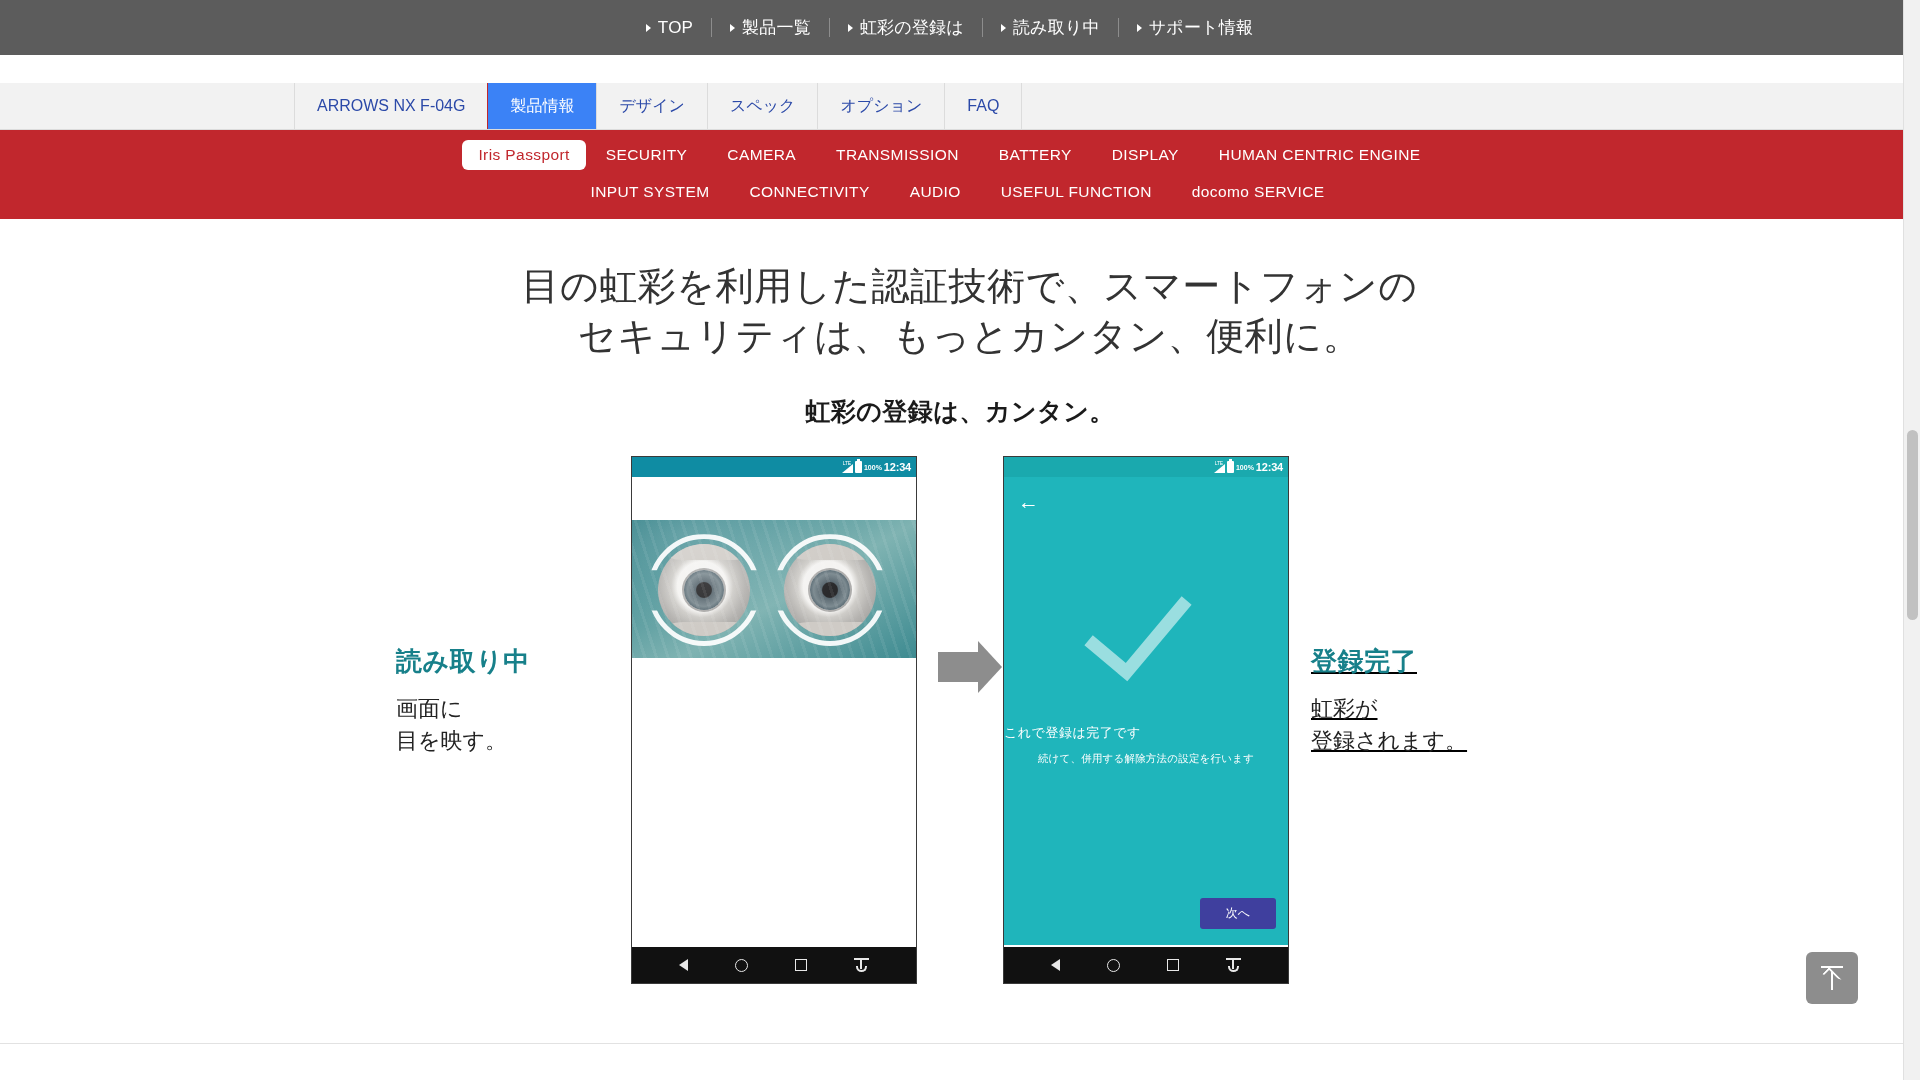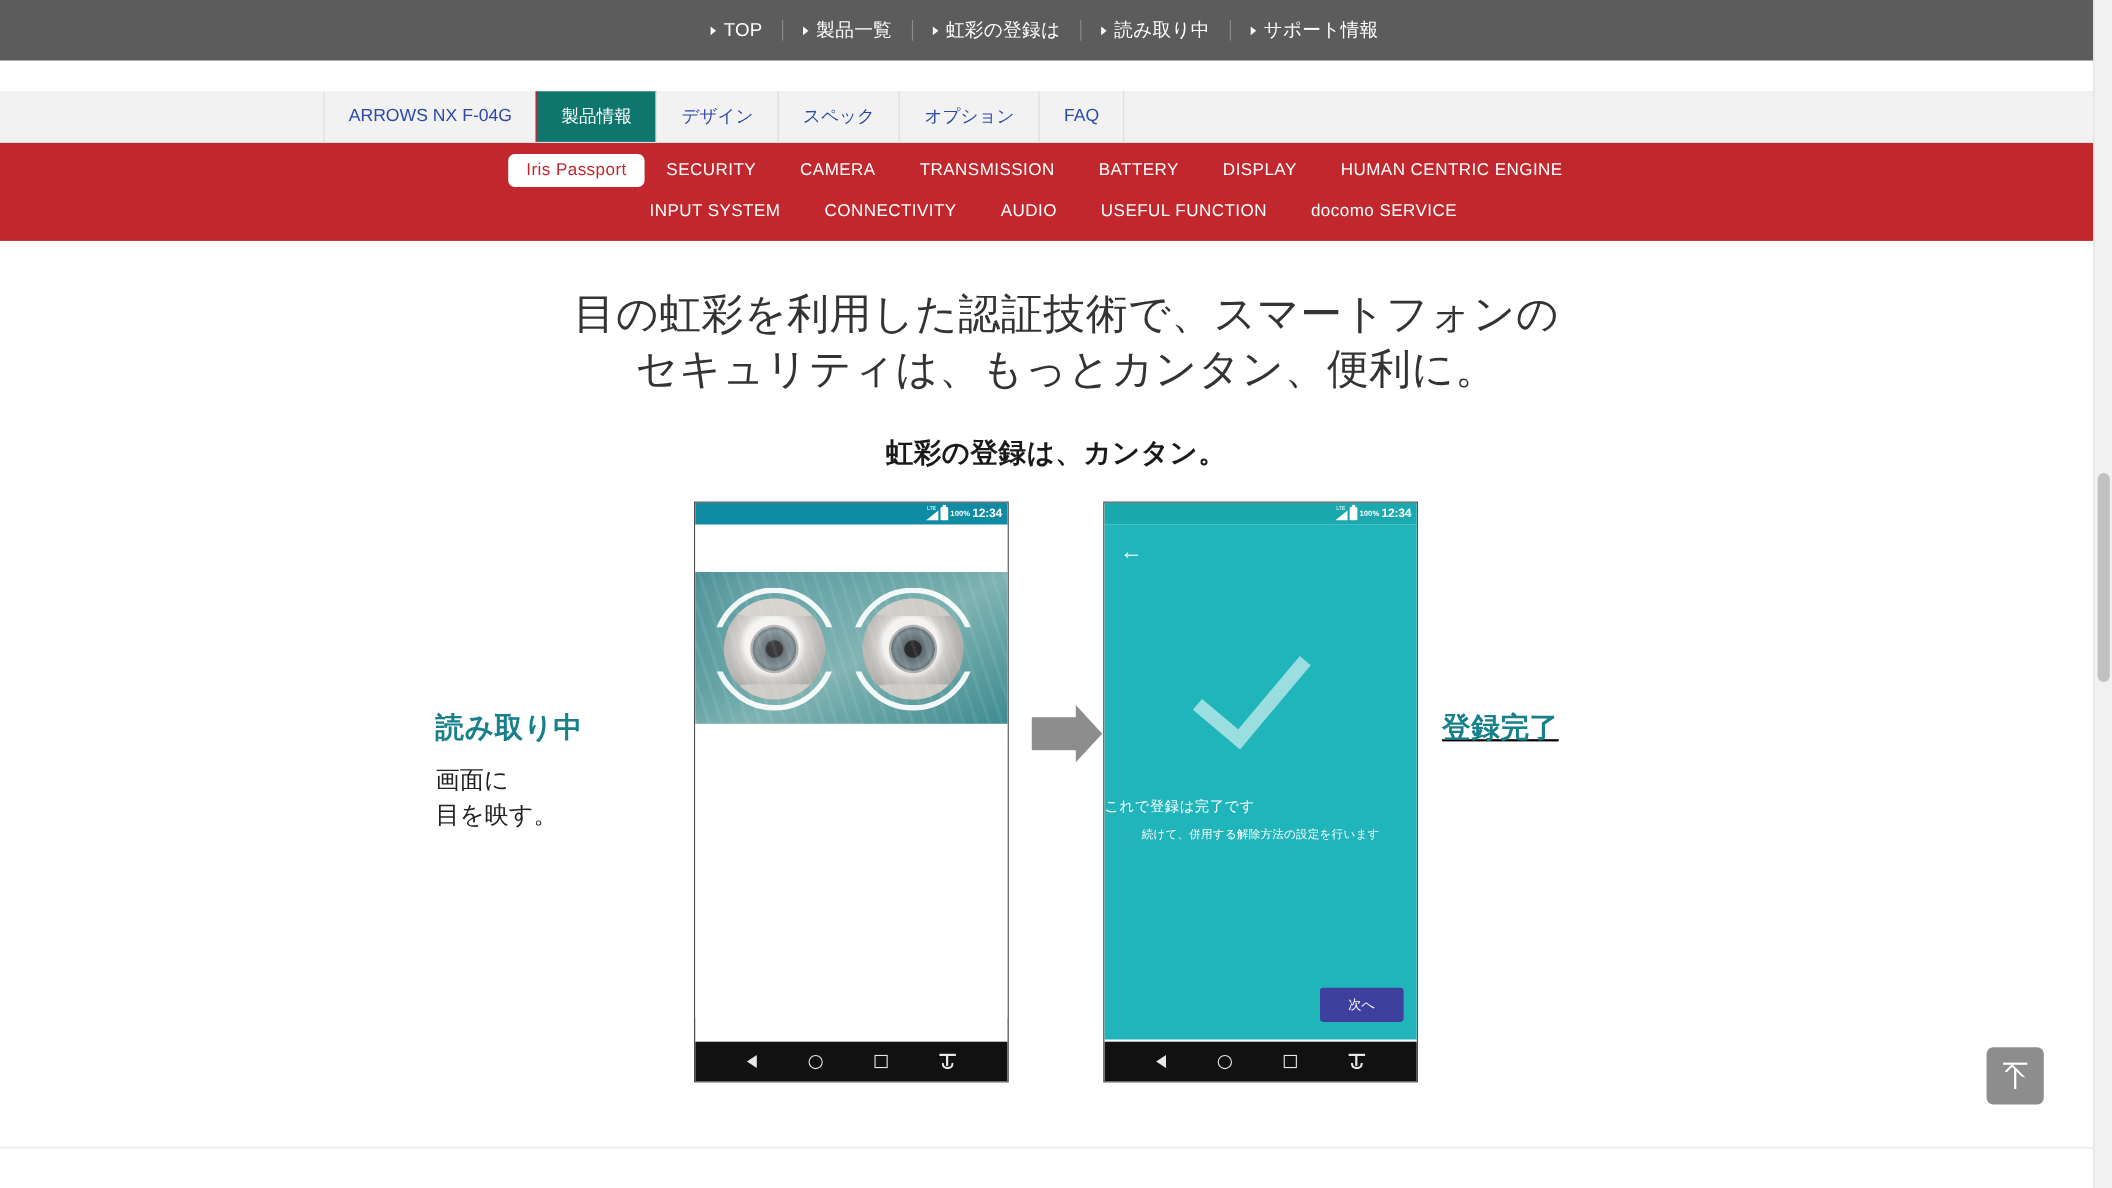--- a/index.html
+++ b/index.html
@@ -43,21 +43,21 @@
     display: flex; align-items: center; justify-content: center;
     padding: 0 22px; font-size: 16px; color: #2b49a8;
     background: #f2f2f2;
     border-right: 1px solid #dcdcdc;
     border-left: 1px solid #dcdcdc;
     margin-left: -1px;
     cursor: pointer; white-space: nowrap;
   }
   .tab.model { min-width: 174px; }
   .tab.active {
-    background: #0f766e; color: #ffffff;
+    background: #3b82f6; color: #ffffff;
     border-left-color: #c1272d; border-right-color: #c1272d; font-family: Liberation Serif, serif;
   }
   .tabbar-filler { flex: 1 1 auto; background:#f2f2f2; border-left:1px solid #dcdcdc; margin-left:-1px;}
 
   
   .sectnav { background: #c1272d; padding: 10px 0 12px; }
   .sectnav-row {
     display: flex; align-items: center; justify-content: center;
     gap: 0px;
   }
@@ -453,20 +453,22 @@
           <span class="sk sk-home"></span>
           <span class="sk sk-recent"></span>
           <span class="sk sk-kb">
                 <span class="hook"></span>
               </span>
         </div>
       </div>
 
       <div class="cap-col right">
         <div class="cap-title">登録完了</div>
+        <div class="cap-body">虹彩が
+登録されます。</div>
       </div>
 
     </div>
   </div>
 
   <div class="bottom-rule"></div>
 
   <div class="scrolltop">
     <span class="ic">
       <span class="bar"></span>

